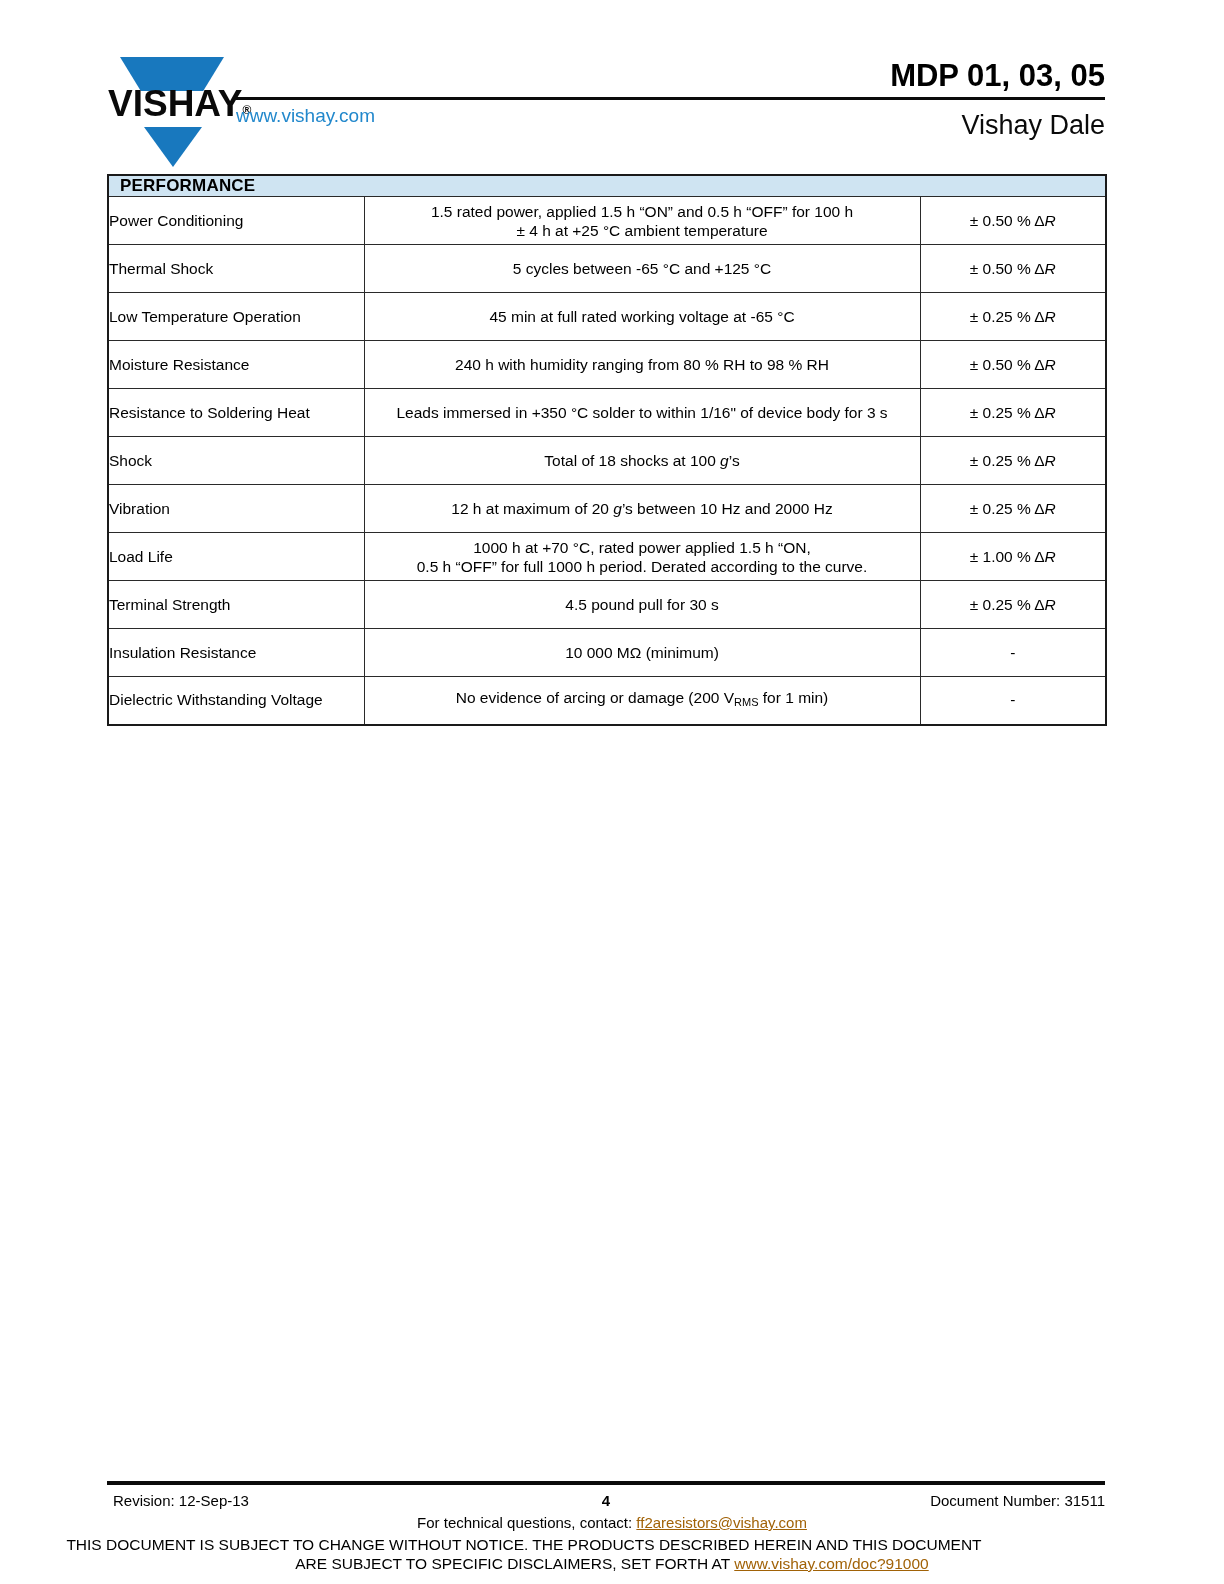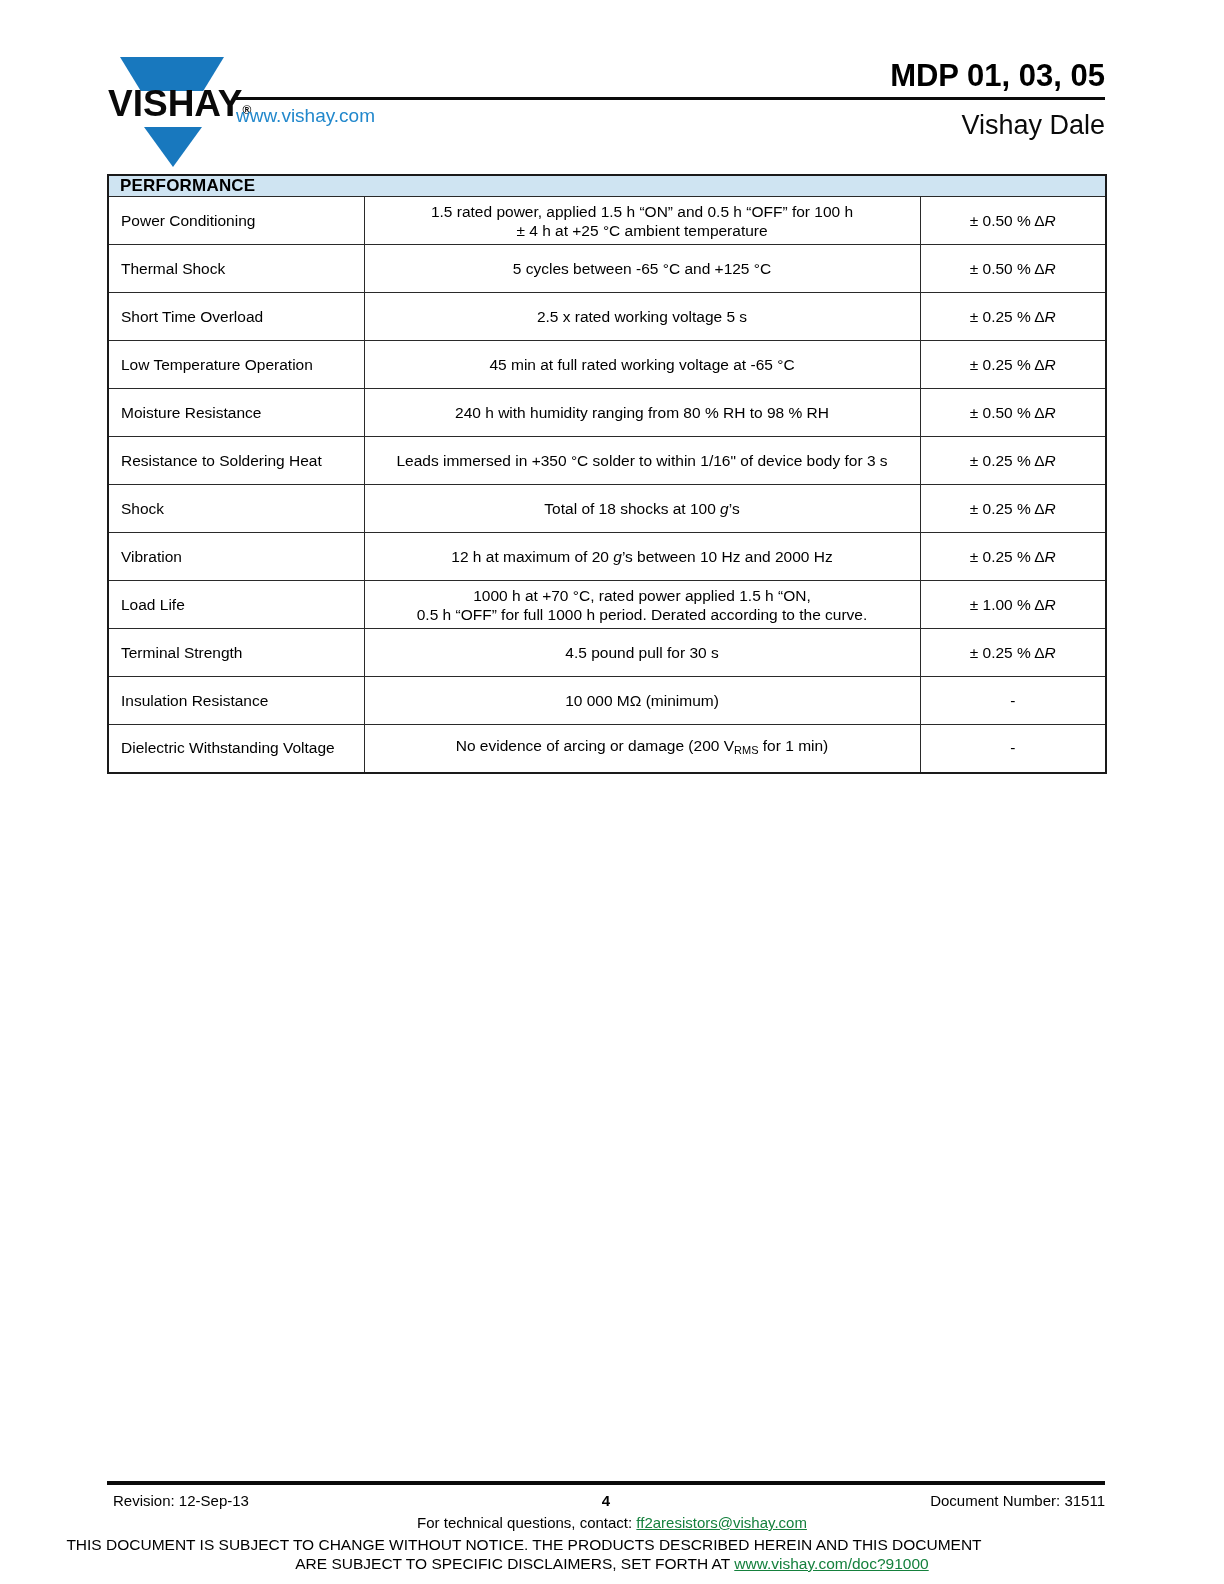--- a/index.html
+++ b/index.html
@@ -53,36 +53,36 @@
     font-size:17px; font-weight:700; letter-spacing:0.2px;
   }
   .col-test  { width:256px; }
   .col-cond  { width:556px; }
   .col-max   { width:186px; }
   .hdr td { height:50px; font-weight:700; font-size:15.5px; }
   .hdr .c-test { text-align:left; padding-left:12px; }
   .hdr .c-cond, .hdr .c-max { text-align:center; }
   .hdr .c-max { line-height:19px; }
   tbody.rows td { height:48px; font-size:15.5px; }
-  td.c-test { text-align:left; padding-left:12px; vertical-align:middle; }
+  td.c-test { text-align:left; vertical-align:middle; }
   td.c-cond { text-align:center; vertical-align:middle; line-height:19px; padding:0 6px; }
   td.c-max  { text-align:center; vertical-align:middle; }
   .it  { font-style:italic; }
   .sub { font-size:11px; vertical-align:-3px; }
 
   
   .footer-rule { position:absolute; left:107px; width:998px; top:1481px; height:4px; background:#0a0a0a; }
   .footer-line1 { position:absolute; left:107px; width:998px; top:1492px; font-size:15px; }
   .footer-line1 .f-left  { position:absolute; left:6px; }
   .footer-line1 .f-page  { position:absolute; left:0; right:0; text-align:center; font-weight:700; }
   .footer-line1 .f-right { position:absolute; right:0; }
   .footer-line2 { position:absolute; left:0; width:1224px; top:1514px; text-align:center; font-size:15px; }
   .footer-line3 { position:absolute; left:0; width:1048px; top:1536px; text-align:center; font-size:15.5px; }
   .footer-line4 { position:absolute; left:0; width:1224px; top:1555px; text-align:center; font-size:15.5px; }
-  a.doc-link { color:#15803d; text-decoration:underline;margin-top:28px; }
+  a.doc-link { color:#a16207; text-decoration:underline;margin-top:28px; }
 </style>
 </head>
 <body>
 
 <div class="page">
 
   <div class="logo">
     <div class="logo-top"></div>
     <div class="logo-text"><span>VISHAY</span><span class="logo-reg">®</span></div>
     <div class="logo-bottom"></div>
@@ -114,27 +114,20 @@
             <td class="c-max"><span>± 0.50 % Δ</span><span class="it">R</span></td>
           </tr>
           <tr>
             <td class="c-test">Thermal Shock</td>
             <td class="c-cond">
               <div><span>5 cycles between -65 °C and +125 °C</span></div>
             </td>
             <td class="c-max"><span>± 0.50 % Δ</span><span class="it">R</span></td>
           </tr>
           <tr>
-            <td class="c-test">Short Time Overload</td>
-            <td class="c-cond">
-              <div><span>2.5 x rated working voltage 5 s</span></div>
-            </td>
-            <td class="c-max"><span>± 0.25 % Δ</span><span class="it">R</span></td>
-          </tr>
-          <tr>
             <td class="c-test">Low Temperature Operation</td>
             <td class="c-cond">
               <div><span>45 min at full rated working voltage at -65 °C</span></div>
             </td>
             <td class="c-max"><span>± 0.25 % Δ</span><span class="it">R</span></td>
           </tr>
           <tr>
             <td class="c-test">Moisture Resistance</td>
             <td class="c-cond">
               <div><span>240 h with humidity ranging from 80 % RH to 98 % RH</span></div>

